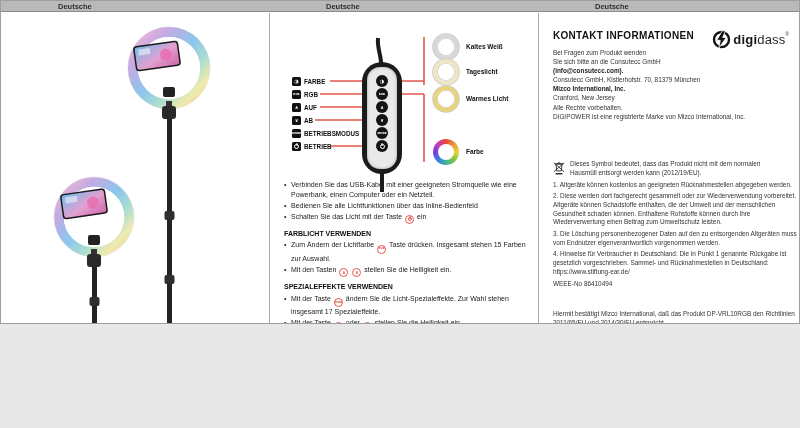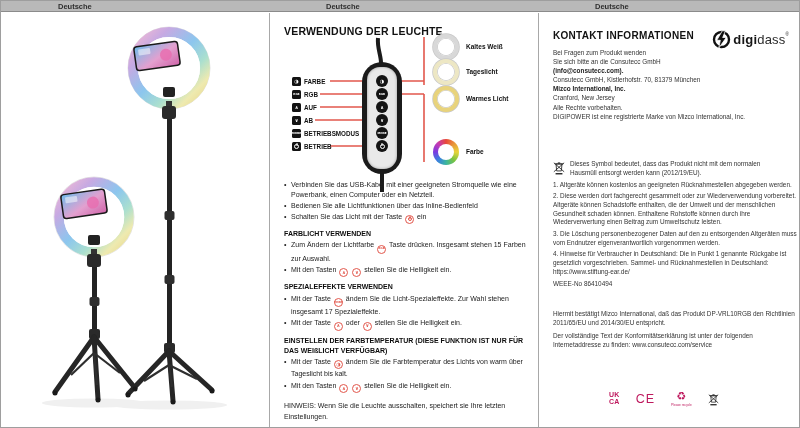--- a/index.html
+++ b/index.html
@@ -1,17 +1,17 @@
 <!DOCTYPE html>
 <html><head>
 <meta charset="utf-8">
 <style>
   * { margin:0; padding:0; box-sizing:border-box; }
   body { background:#e8e8e8; font-family:"Liberation Sans","DejaVu Sans",sans-serif; }
-  .page { position:relative; width:800px; height:428px; background:#ffffff;
+  .page { position:relative; width:800px; height:324px; background:#ffffff;
           border:1px solid #9e9e9e; overflow:hidden; }
   
   .tabbar { position:absolute; left:0; top:0; right:0; height:11px;
             background:#b9b9b9; border-bottom:1px solid #8b8b8b; }
   .tab { position:absolute; top:1px; font-size:7.5px; font-weight:bold; color:#2e2e2e; }
   
   .panel { position:absolute; top:12px; bottom:0; background:#fff; }
   .panel-left   { left:0;   width:268px; }
   .panel-middle { left:268px; width:269px; border-left:1px solid #a8a8a8; }
   .panel-right  { left:537px; width:263px; border-left:1px solid #a8a8a8; }
@@ -173,21 +173,20 @@
             <path d="M93 340 L96 372"></path>
         </g>
         <circle cx="54" cy="380" r="2.5" fill="#1a1a1a"></circle>
         <circle cx="134" cy="376" r="2.5" fill="#1a1a1a"></circle>
         <circle cx="97" cy="387" r="2.5" fill="#1a1a1a"></circle>
       </g>
     </svg>
   </div>
 
   <div class="panel panel-middle">
-    <div class="p2-heading">VERWENDUNG DER LEUCHTE</div>
 
     <svg class="overlay-svg" viewBox="0 0 269 416">
       <path d="M111 50 C111 42 107 35 108 25" fill="none" stroke="#1b1b1b" stroke-width="4"></path>
       <path d="M112 160 L112 179" fill="none" stroke="#1b1b1b" stroke-width="4"></path>
       <g stroke="#e2574c" stroke-width="1.6">
         <line x1="60" y1="68" x2="106" y2="68"></line>
         <line x1="50" y1="81" x2="106" y2="81"></line>
         <line x1="50" y1="94" x2="106" y2="94"></line>
         <line x1="45" y1="107" x2="106" y2="107"></line>
         <line x1="92" y1="120" x2="106" y2="120"></line>

